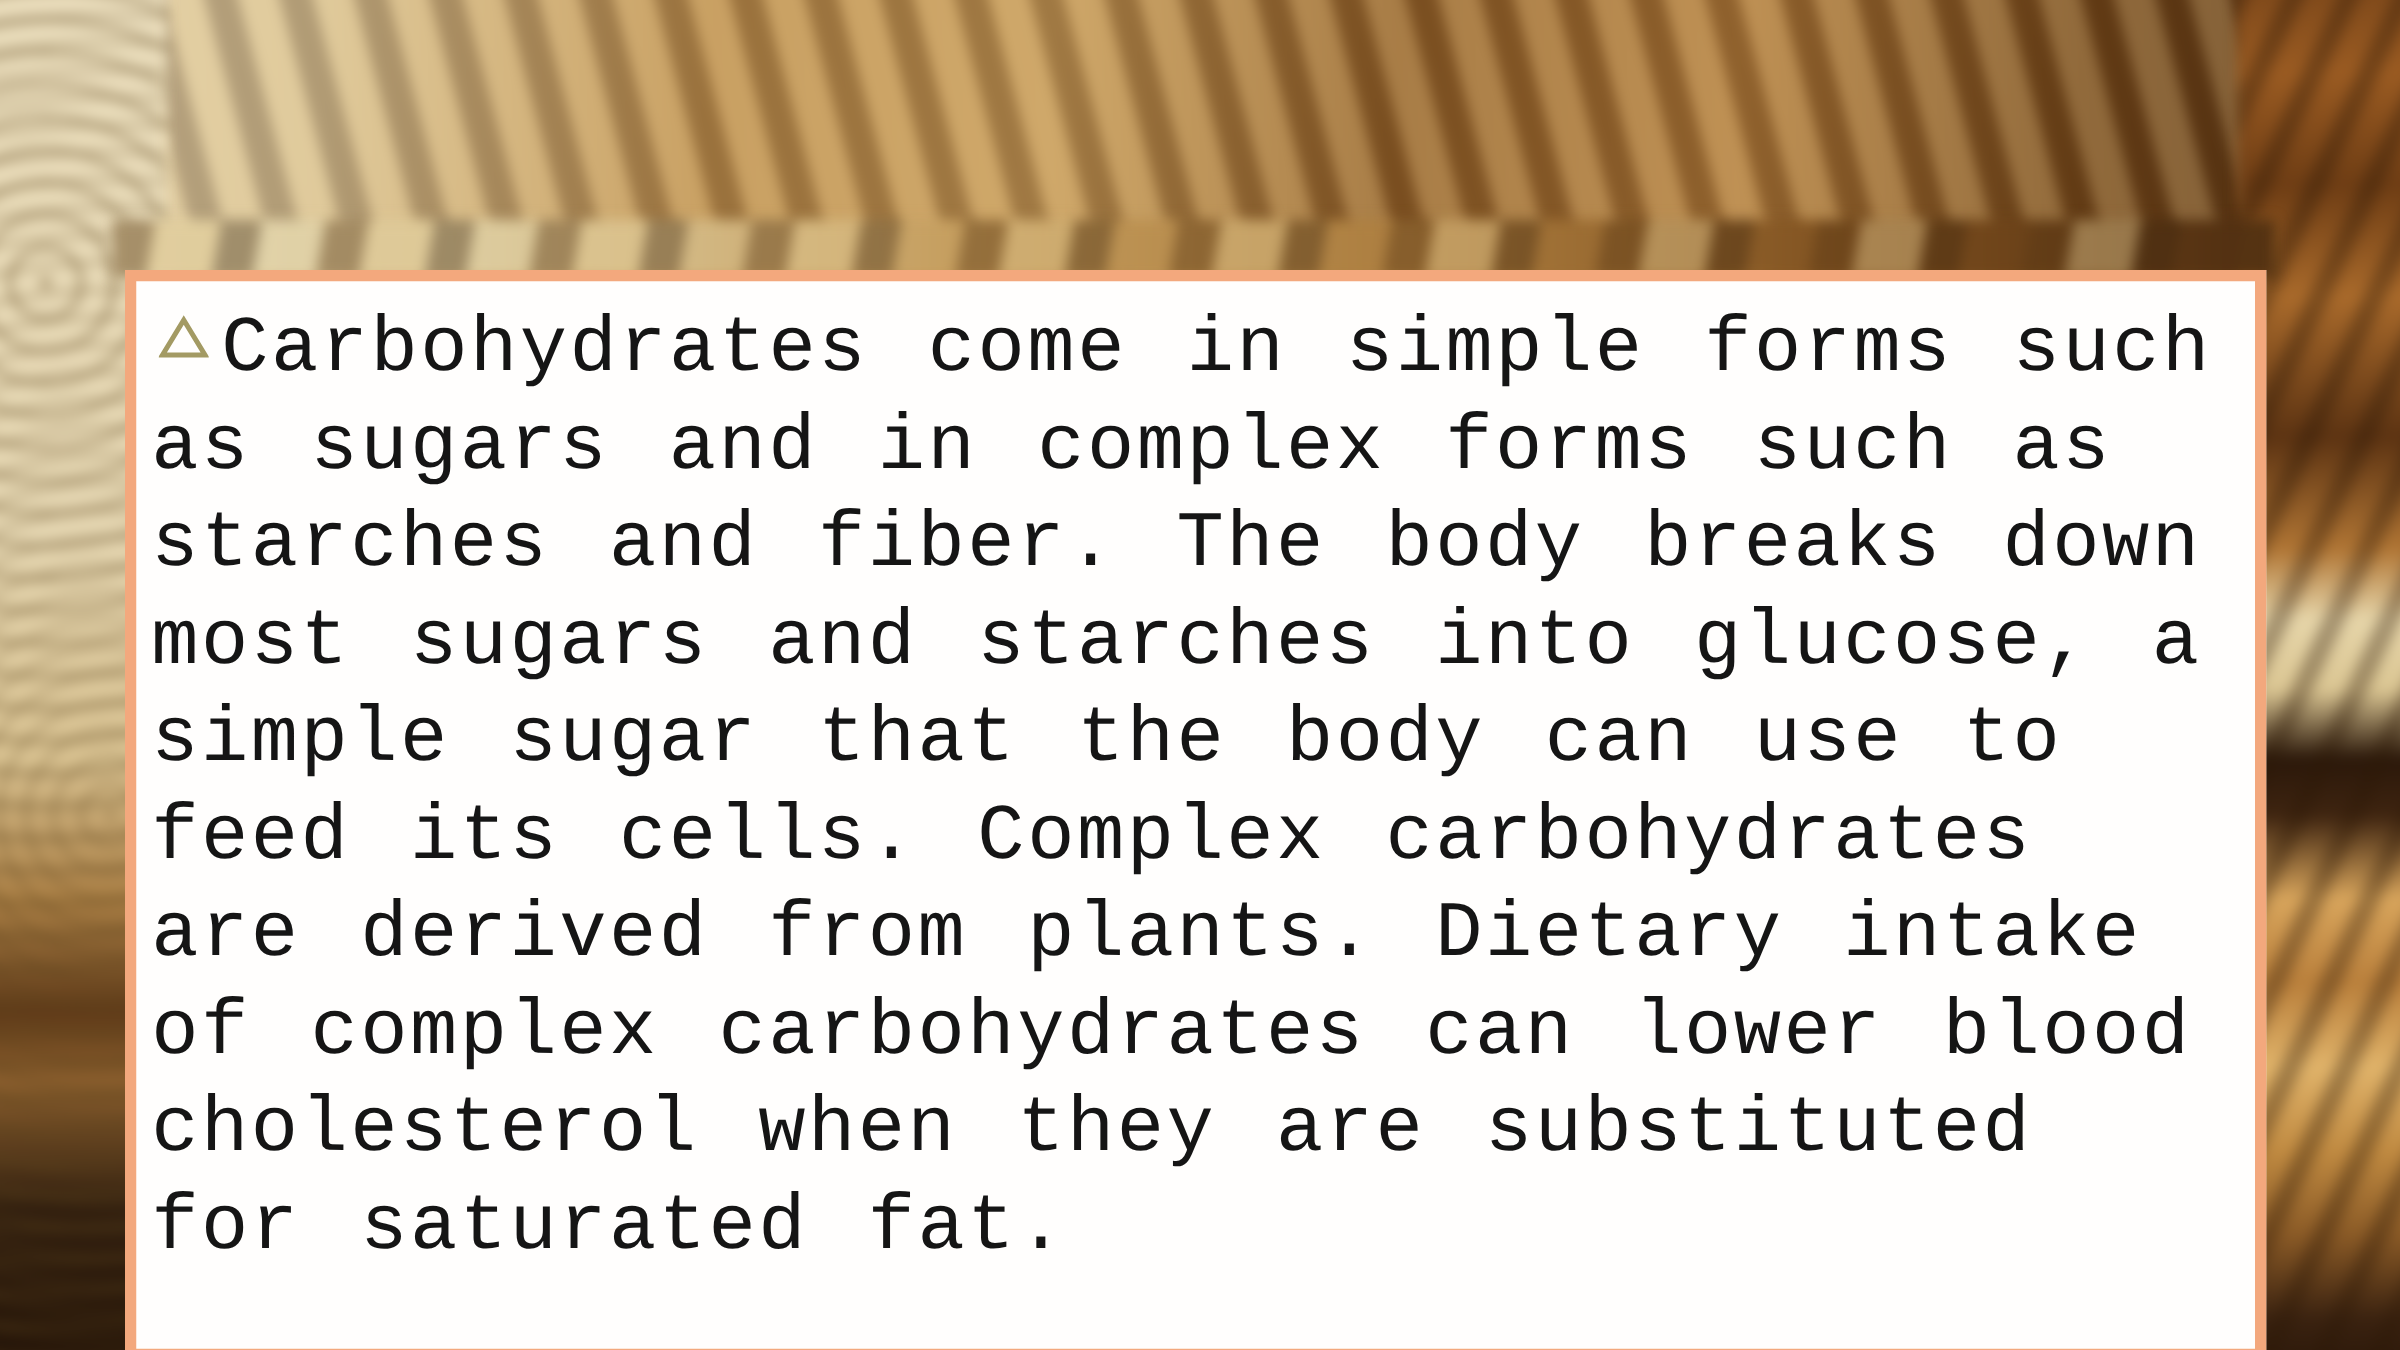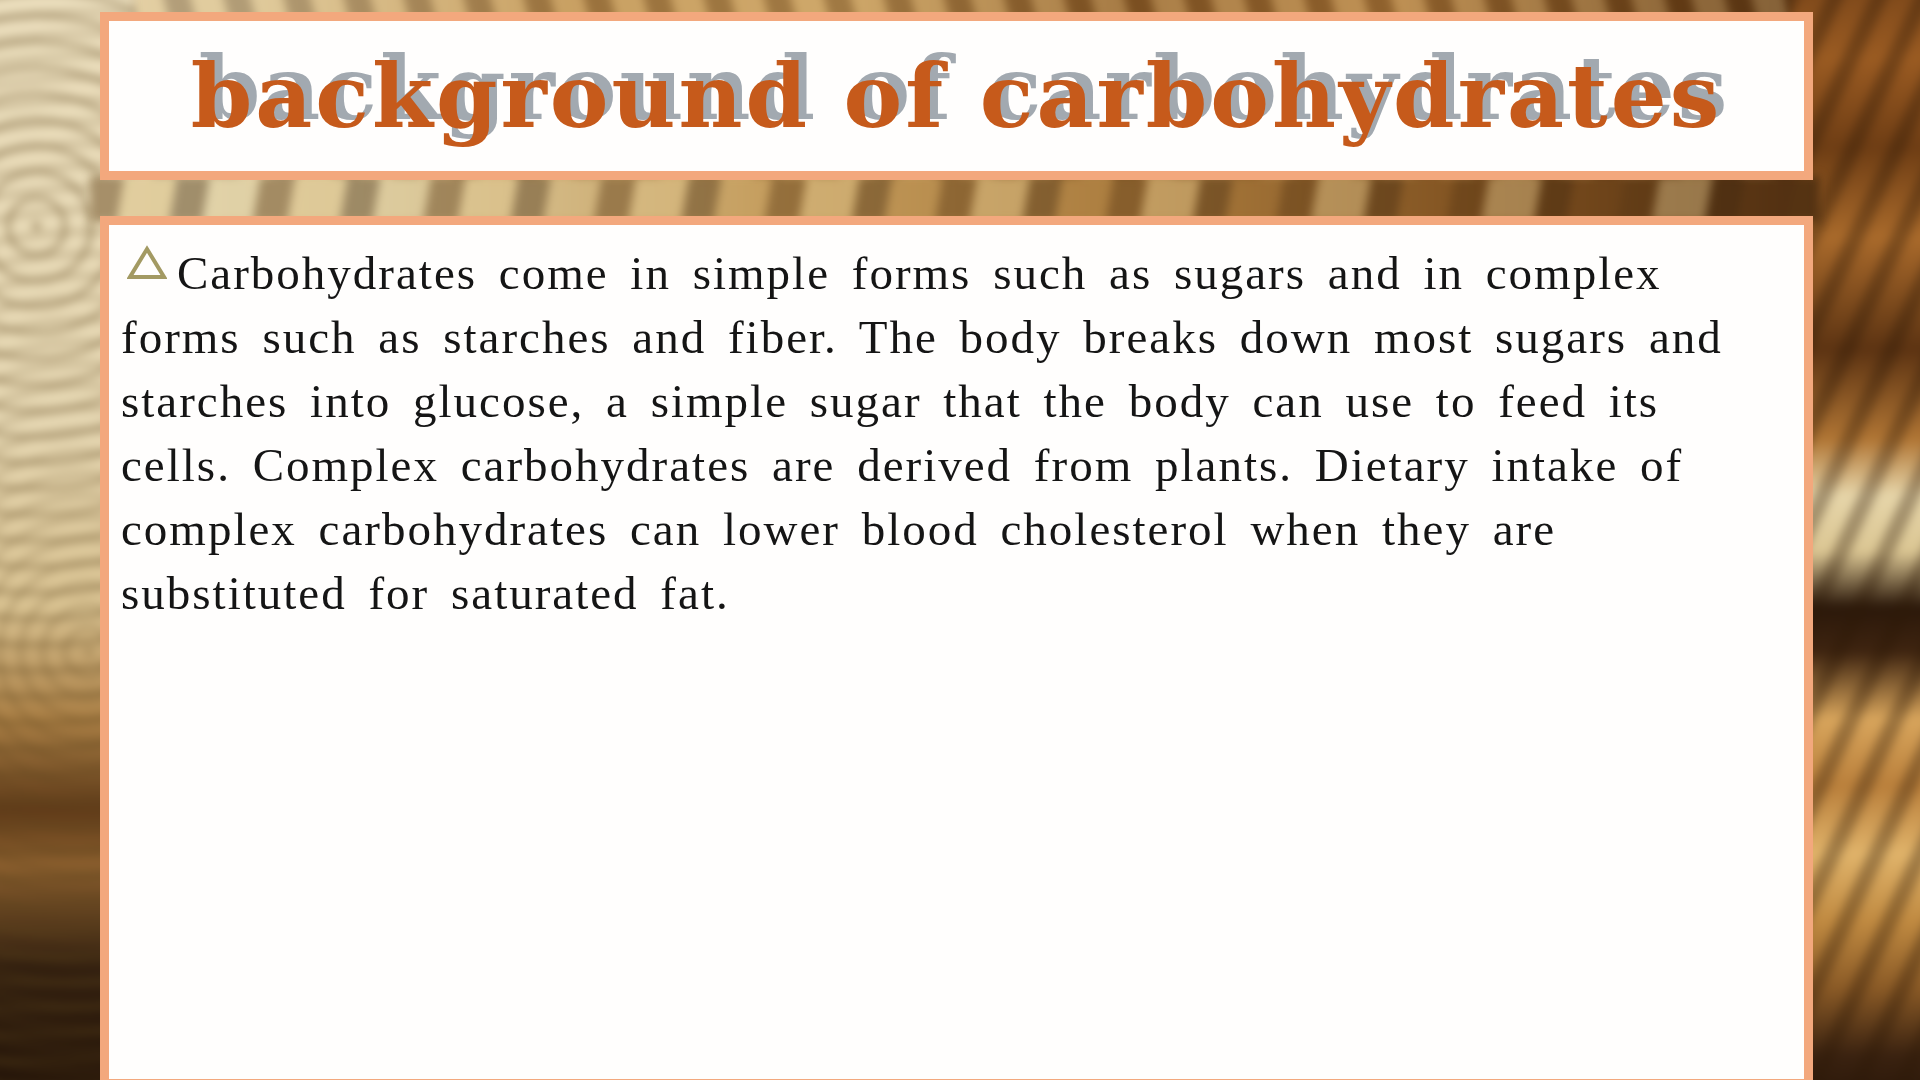--- a/index.html
+++ b/index.html
@@ -42,40 +42,37 @@
     background:var(--box-background);border:9px solid var(--box-border-peach);
     display:flex;align-items:center;justify-content:center;}
   .title-text{font-family:"DejaVu Serif","Liberation Serif",serif;font-weight:900;
     font-size:88px;letter-spacing:3px;white-space:nowrap;color:var(--title-orange);
     text-shadow:8px -8px 0 var(--title-shadow-gray);}
 
   
   .content-box{position:absolute;left:100px;top:216px;width:1713px;height:872px;
     background:var(--box-background);border:9px solid var(--box-border-peach);
     padding:16px 26px 0 12px;}
-  .body-text{font-family:Liberation Serif, serif;
-    font-size:47px;line-height:64px;letter-spacing:2px;word-spacing:8px;
+  .body-text{font-family:Liberation Mono, monospace;
+    font-size:63px;line-height:78px;letter-spacing:2px;word-spacing:8px;
     color:var(--body-text);}
   .bullet{display:inline-block;width:40px;height:36px;margin:0 10px 0 6px;
     vertical-align:baseline;position:relative;top:-8px;}
 </style>
 </head>
 <body>
 
 <div class="slide">
 
   <div class="bg-layer bg-base"></div>
   <div class="bg-layer bg-top"></div>
   <div class="bg-layer bg-left"></div>
   <div class="bg-layer bg-right"></div>
   <div class="bg-layer bg-gap"></div>
 
-  <div class="title-box">
-    <h1 class="title-text">background of carbohydrates</h1>
-  </div>
 
   <div class="content-box">
     <p class="body-text">
       <span class="bullet">
         <svg width="40" height="36" viewBox="0 0 40 36">
           <polygon points="20,4 37,32 3,32" fill="none" stroke="var(--bullet-olive)" stroke-width="4"></polygon>
         </svg>
       </span><span>Carbohydrates come in simple forms such as sugars and in complex forms such as starches and fiber. The body breaks down most sugars and starches into glucose, a simple sugar that the body can use to feed its cells. Complex carbohydrates are derived from plants. Dietary intake of complex carbohydrates can lower blood cholesterol when they are substituted for saturated fat.</span>
     </p>
   </div>

